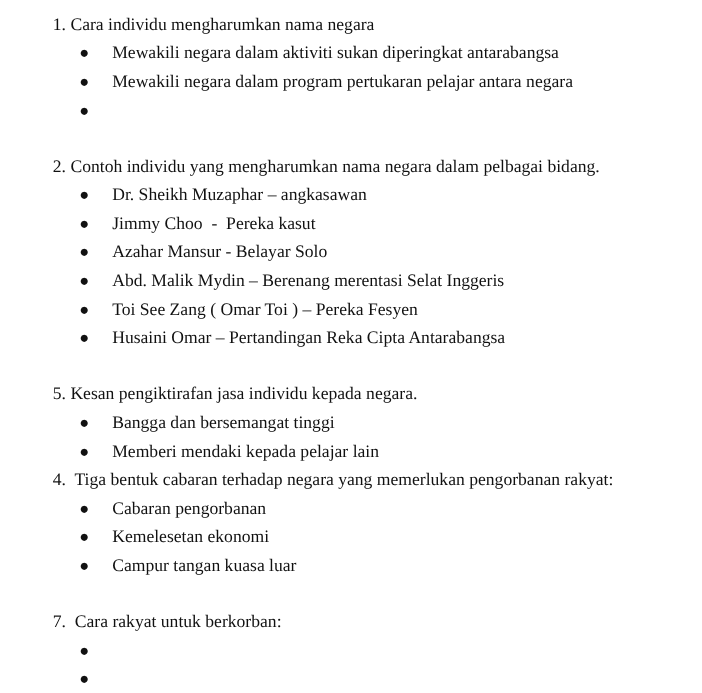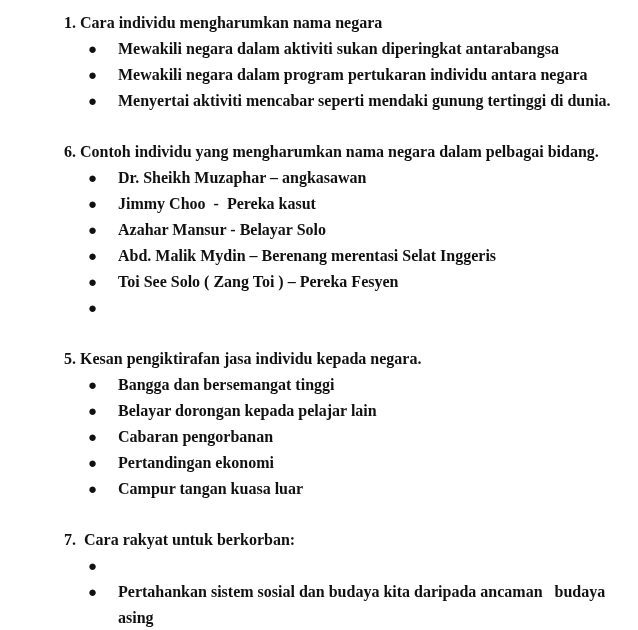--- a/index.html
+++ b/index.html
@@ -11,22 +11,21 @@
     width: 638px;
     height: 630px;
     overflow: hidden;
     font-family: "Liberation Serif", "DejaVu Serif", serif;
     color: #111111;
   }
   .page {
     box-sizing: border-box;
     width: 638px;
     height: 442px;
-    padding: 10px 14px 10px 64px;
-    font-weight: bold;
+    padding: 10px 14px 10px 48px;
   }
   .section + .section {
     margin-top: 25px;
   }
   
   .section[data-index="3"] {
     margin-top: 0;
   }
   .heading {
     font-size: 16px;
@@ -57,81 +56,81 @@
 
 <div class="page">
     <div class="section" data-index="0">
       <div class="heading">1. Cara individu mengharumkan nama negara</div>
       <div class="bullet-row">
         <span class="bullet-glyph">●</span>
         <span class="bullet-text">Mewakili negara dalam aktiviti sukan diperingkat antarabangsa</span>
       </div>
       <div class="bullet-row">
         <span class="bullet-glyph">●</span>
-        <span class="bullet-text">Mewakili negara dalam program pertukaran individu antara negara</span>
+        <span class="bullet-text">Mewakili negara dalam program pertukaran pelajar antara negara</span>
       </div>
       <div class="bullet-row">
         <span class="bullet-glyph">●</span>
-        <span class="bullet-text">Menyertai aktiviti mencabar seperti mendaki gunung tertinggi di dunia.</span>
       </div>
     </div>
     <div class="section" data-index="1">
-      <div class="heading">6. Contoh individu yang mengharumkan nama negara dalam pelbagai bidang.</div>
+      <div class="heading">2. Contoh individu yang mengharumkan nama negara dalam pelbagai bidang.</div>
       <div class="bullet-row">
         <span class="bullet-glyph">●</span>
         <span class="bullet-text">Dr. Sheikh Muzaphar – angkasawan</span>
       </div>
       <div class="bullet-row">
         <span class="bullet-glyph">●</span>
         <span class="bullet-text">Jimmy Choo  -  Pereka kasut</span>
       </div>
       <div class="bullet-row">
         <span class="bullet-glyph">●</span>
         <span class="bullet-text">Azahar Mansur - Belayar Solo</span>
       </div>
       <div class="bullet-row">
         <span class="bullet-glyph">●</span>
         <span class="bullet-text">Abd. Malik Mydin – Berenang merentasi Selat Inggeris</span>
       </div>
       <div class="bullet-row">
         <span class="bullet-glyph">●</span>
-        <span class="bullet-text">Toi See Solo ( Zang Toi ) – Pereka Fesyen</span>
+        <span class="bullet-text">Toi See Zang ( Omar Toi ) – Pereka Fesyen</span>
       </div>
       <div class="bullet-row">
         <span class="bullet-glyph">●</span>
+        <span class="bullet-text">Husaini Omar – Pertandingan Reka Cipta Antarabangsa</span>
       </div>
     </div>
     <div class="section" data-index="2">
       <div class="heading">5. Kesan pengiktirafan jasa individu kepada negara.</div>
       <div class="bullet-row">
         <span class="bullet-glyph">●</span>
         <span class="bullet-text">Bangga dan bersemangat tinggi</span>
       </div>
       <div class="bullet-row">
         <span class="bullet-glyph">●</span>
-        <span class="bullet-text">Belayar dorongan kepada pelajar lain</span>
+        <span class="bullet-text">Memberi mendaki kepada pelajar lain</span>
       </div>
     </div>
     <div class="section" data-index="3">
+      <div class="heading">4.  Tiga bentuk cabaran terhadap negara yang memerlukan pengorbanan rakyat:</div>
       <div class="bullet-row">
         <span class="bullet-glyph">●</span>
         <span class="bullet-text">Cabaran pengorbanan</span>
       </div>
       <div class="bullet-row">
         <span class="bullet-glyph">●</span>
-        <span class="bullet-text">Pertandingan ekonomi</span>
+        <span class="bullet-text">Kemelesetan ekonomi</span>
       </div>
       <div class="bullet-row">
         <span class="bullet-glyph">●</span>
         <span class="bullet-text">Campur tangan kuasa luar</span>
       </div>
     </div>
     <div class="section" data-index="4">
       <div class="heading">7.  Cara rakyat untuk berkorban:</div>
       <div class="bullet-row">
         <span class="bullet-glyph">●</span>
       </div>
       <div class="bullet-row">
         <span class="bullet-glyph">●</span>
-        <span class="bullet-text">Pertahankan sistem sosial dan budaya kita daripada ancaman   budaya asing</span>
       </div>
     </div>
   </div>
 
 </body></html>

